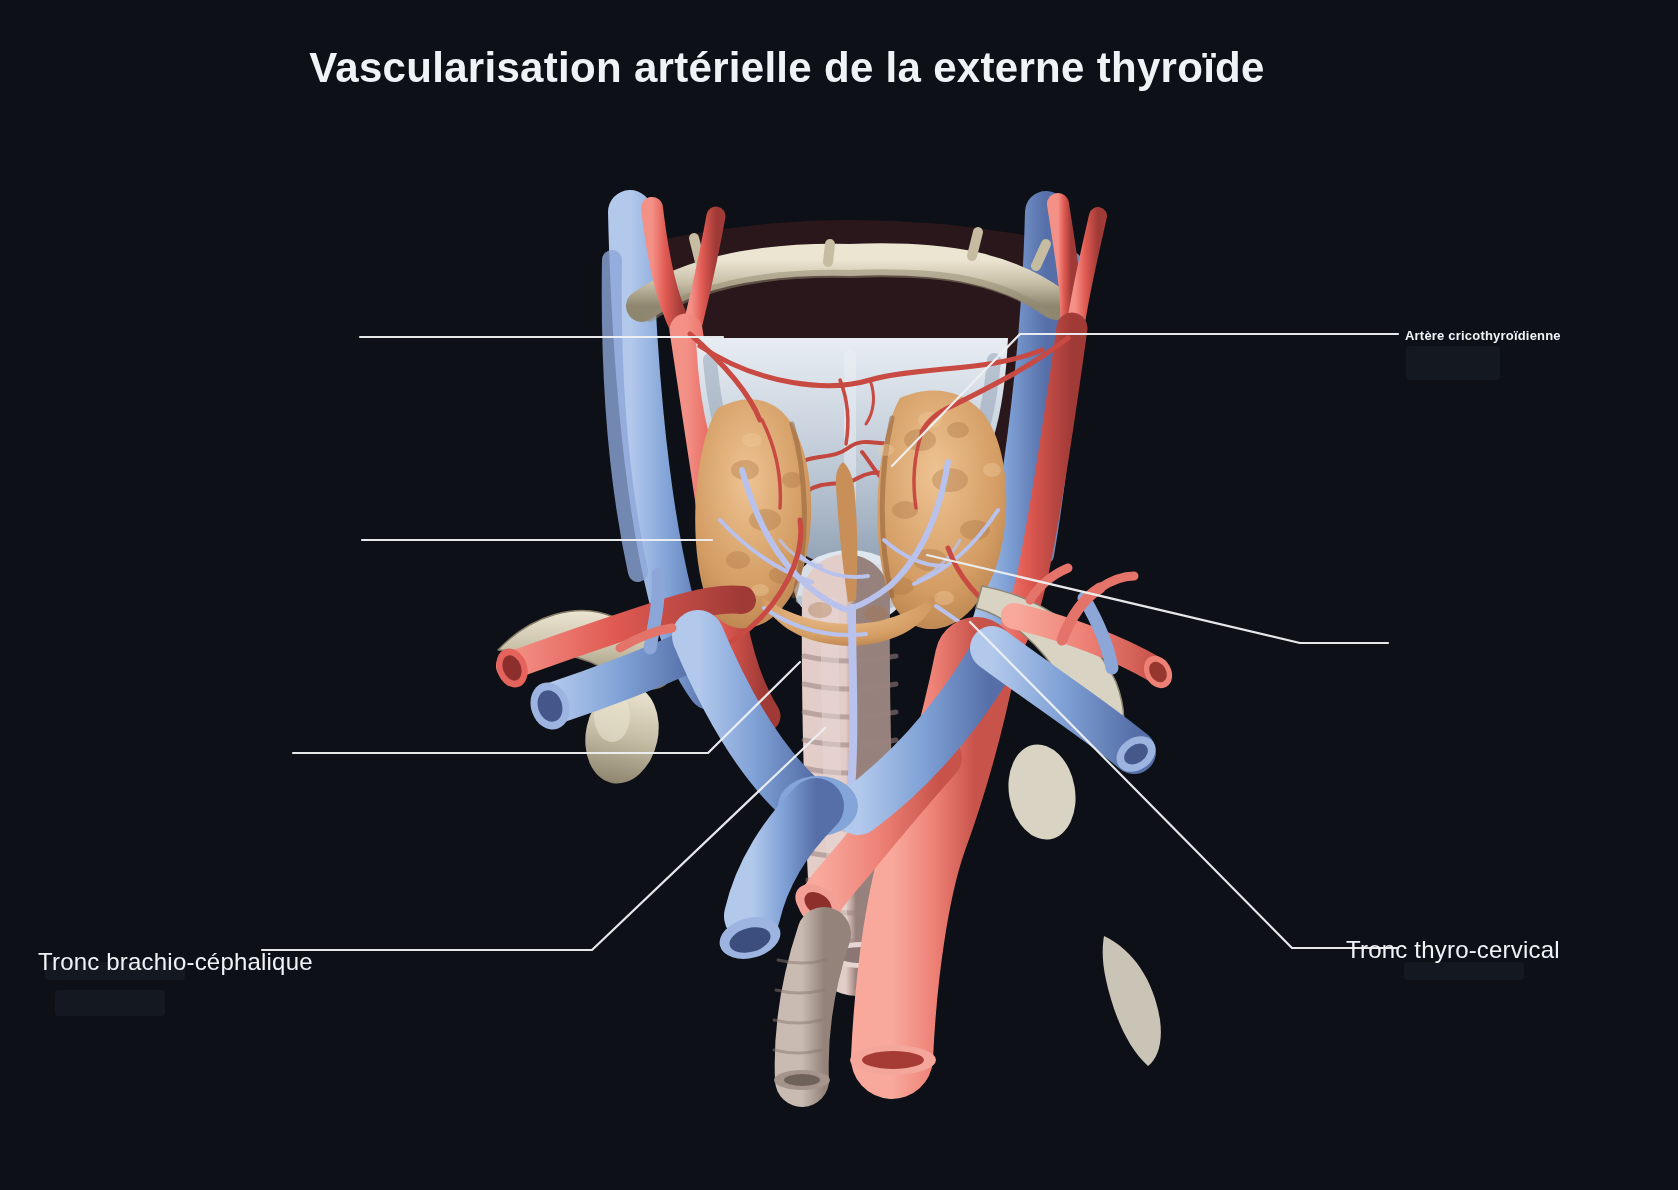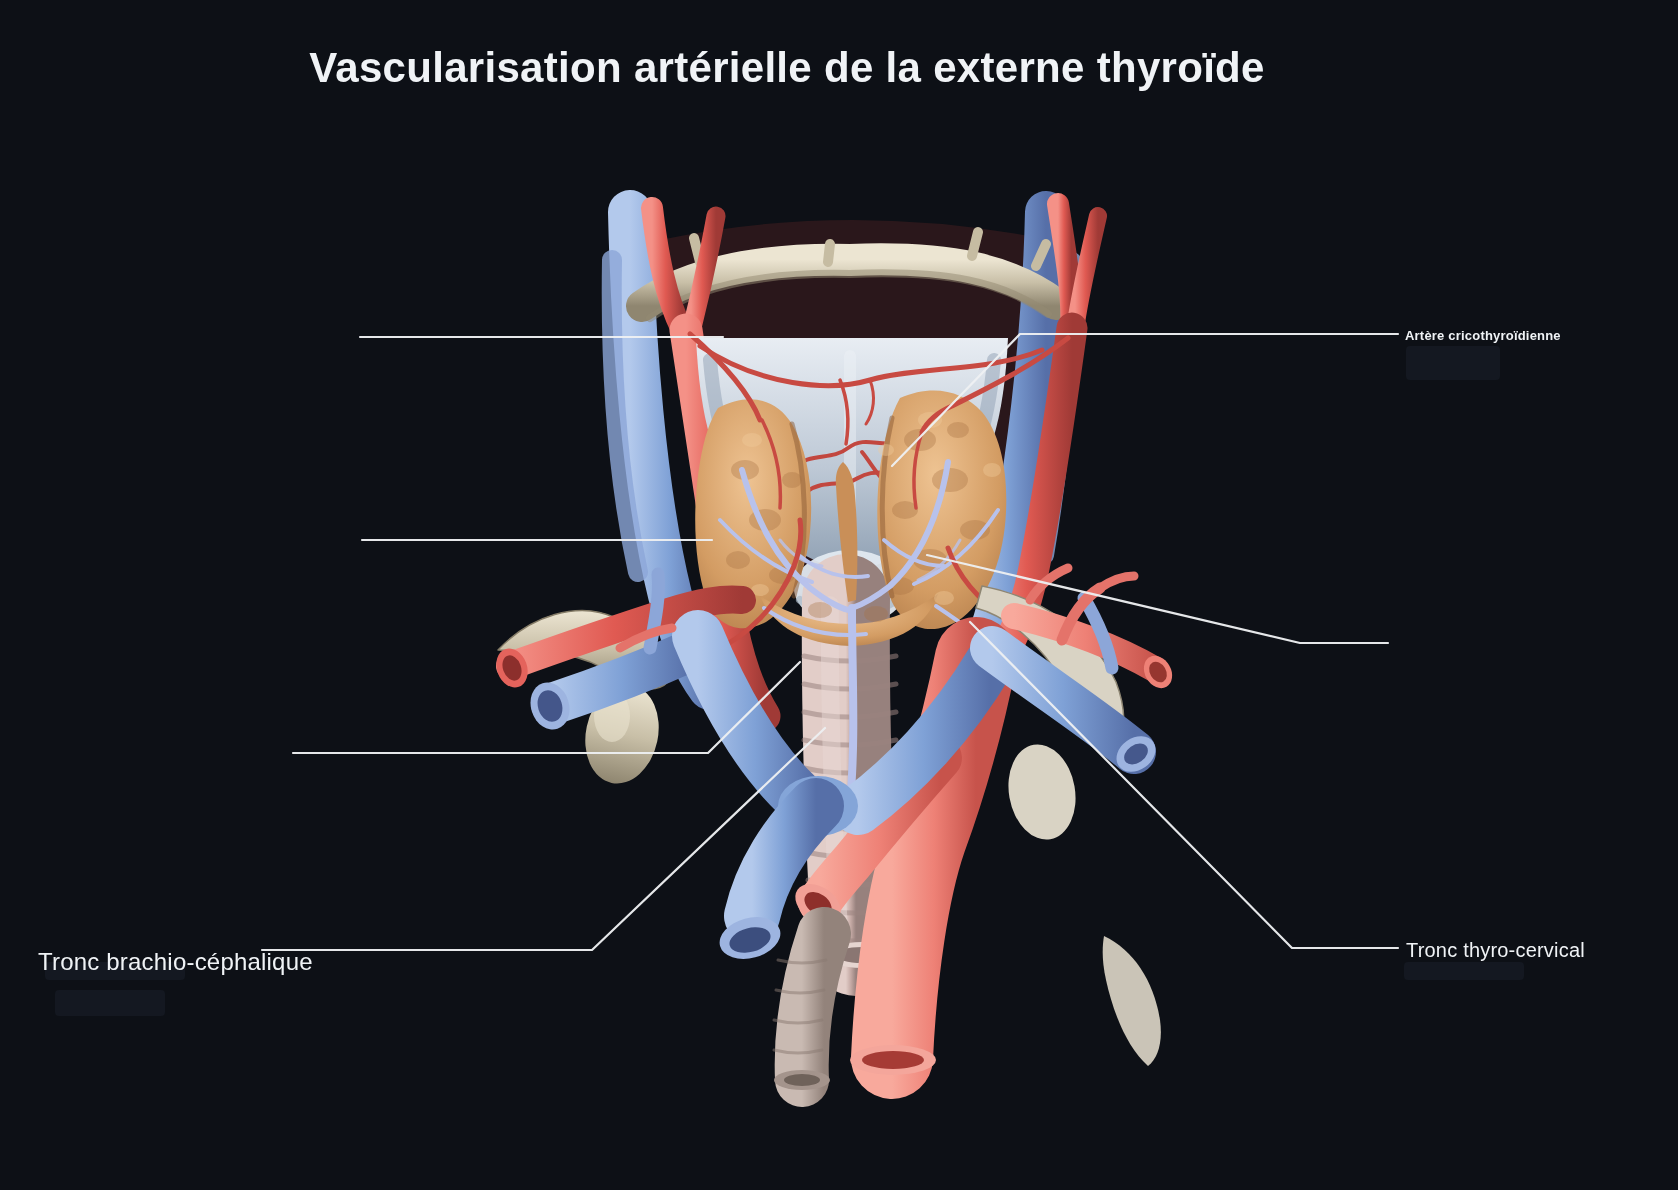--- a/index.html
+++ b/index.html
@@ -10,21 +10,21 @@
          text-align:center;color:var(--label_color,#f0f3f6);font-size:42px;font-weight:700;letter-spacing:.3px;}
   .lbl{position:absolute;color:var(--label_color,#f0f3f6);font-weight:500;letter-spacing:.2px;
        transform:translateY(-50%);white-space:nowrap;}
   .lbl.l1{left:38px;top:335px;font-size:25px;}
   .lbl.l2{left:40px;top:540px;font-size:28px;}
   .lbl.l3{left:38px;top:753px;font-size:24px;}
   .lbl.l4{left:38px;top:950px;font-size:24px;margin-top:12px;}
   .lbl.r1{left:1405px;top:335px;font-size:13px;font-weight:700;}
   .lbl.r2{left:1396px;top:628px;transform:none;font-size:26px;line-height:34px;}
   .lbl.r2 span{display:block;}
-  .lbl.r3{left:1406px;top:950px;font-size:20px;}
+  .lbl.r3{left:1346px;top:950px;font-size:24px;}
   svg{position:absolute;inset:0;}
   .ghost{position:absolute;background:#141821;border-radius:4px;}
 </style>
 </head>
 <body>
 
 <div id="stage">
 
   <svg viewBox="0 0 1678 1190" width="1678" height="1190">
     <defs>

